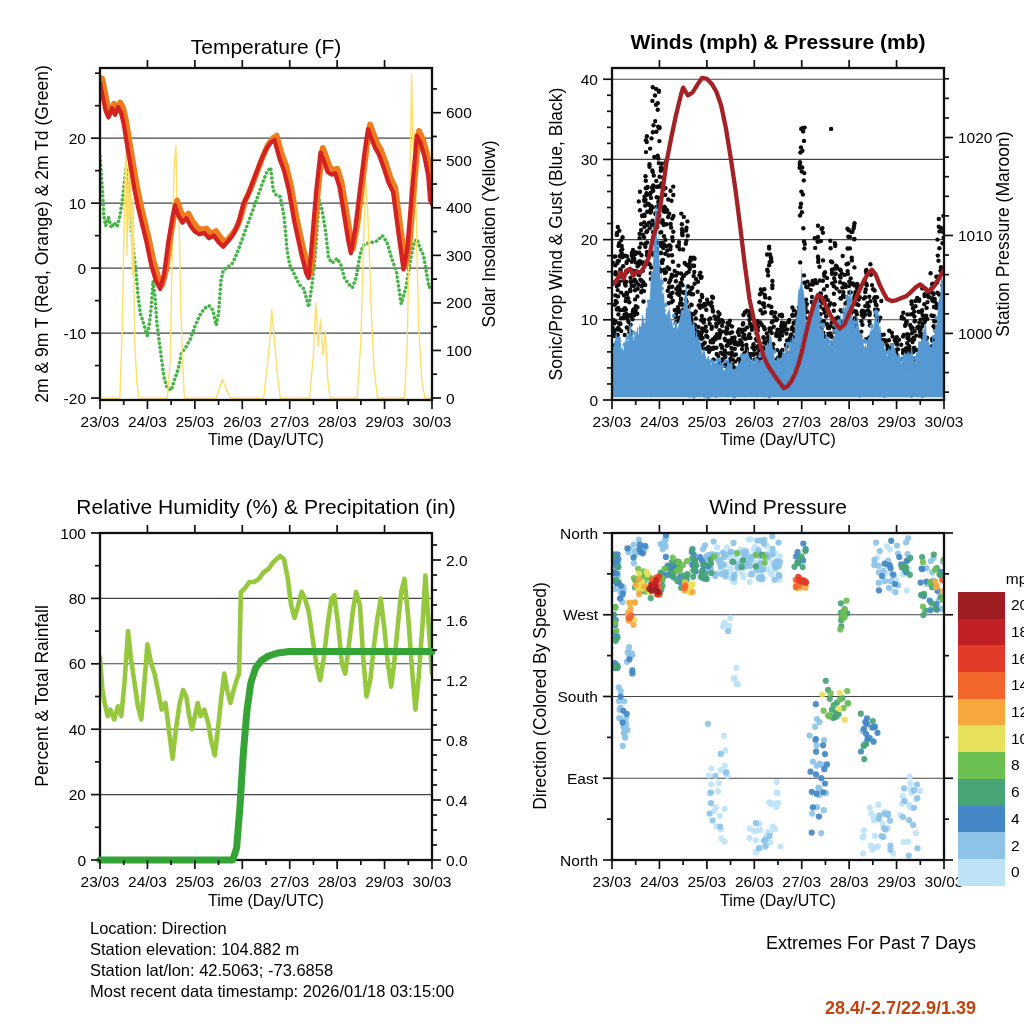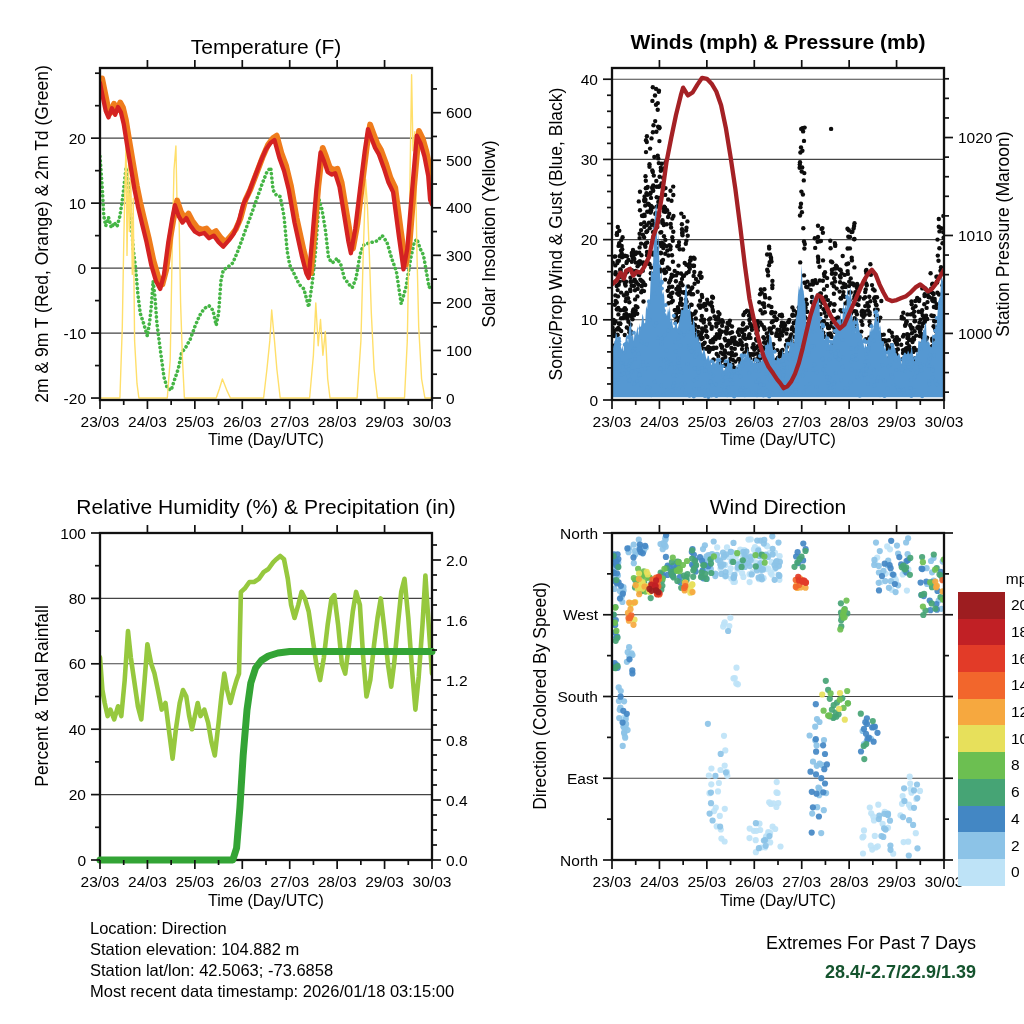--- a/index.html
+++ b/index.html
@@ -3351,21 +3351,21 @@
       <line x1="754.2857142857142" x2="754.2857142857142" y1="533" y2="525" stroke="#111111" stroke-width="1.7"></line>
       <line x1="801.7142857142857" x2="801.7142857142857" y1="533" y2="525" stroke="#111111" stroke-width="1.7"></line>
       <line x1="849.1428571428571" x2="849.1428571428571" y1="533" y2="525" stroke="#111111" stroke-width="1.7"></line>
       <line x1="896.5714285714286" x2="896.5714285714286" y1="533" y2="525" stroke="#111111" stroke-width="1.7"></line>
     </g>
   </svg>
 
 <div class="chart-title" style="left:266px;top:35px;">Temperature (F)</div>
 <div class="chart-title" style="left:778px;top:30px;font-weight:bold;">Winds (mph) &amp; Pressure (mb)</div>
 <div class="chart-title" style="left:266px;top:495px;">Relative Humidity (%) &amp; Precipitation (in)</div>
-<div class="chart-title" style="left:778px;top:495px;">Wind Direction</div>
+<div class="chart-title" style="left:778px;top:495px;">Wind Pressure</div>
 
 <div class="x-label" style="left:266px;top:431px;">Time (Day/UTC)</div>
 <div class="x-label" style="left:778px;top:431px;">Time (Day/UTC)</div>
 <div class="x-label" style="left:266px;top:892px;">Time (Day/UTC)</div>
 <div class="x-label" style="left:778px;top:892px;">Time (Day/UTC)</div>
 
 <div class="y-label" style="left:-178px;top:223px;">2m &amp; 9m T (Red, Orange) &amp; 2m Td (Green)</div>
 <div class="y-label" style="left:269px;top:223px;">Solar Insolation (Yellow)</div>
 <div class="y-label" style="left:336px;top:223px;">Sonic/Prop Wind &amp; Gust (Blue, Black)</div>
 <div class="y-label" style="left:783px;top:223px;">Station Pressure (Maroon)</div>
@@ -3424,14 +3424,14 @@
 
 <div class="footer-left">
   <div>Location: Direction</div>
   <div>Station elevation: 104.882 m</div>
   <div>Station lat/lon: 42.5063; -73.6858</div>
   <div>Most recent data timestamp: 2026/01/18 03:15:00</div>
 </div>
 
 <div class="footer-right">
   <div>Extremes For Past 7 Days</div>
-  <div class="extremes-values" style="color: #14532d;">28.4/-2.7/22.9/1.39</div>
+  <div class="extremes-values" style="color: #c2410c; margin-top: 36px;">28.4/-2.7/22.9/1.39</div>
 </div>
 
 </body></html>

